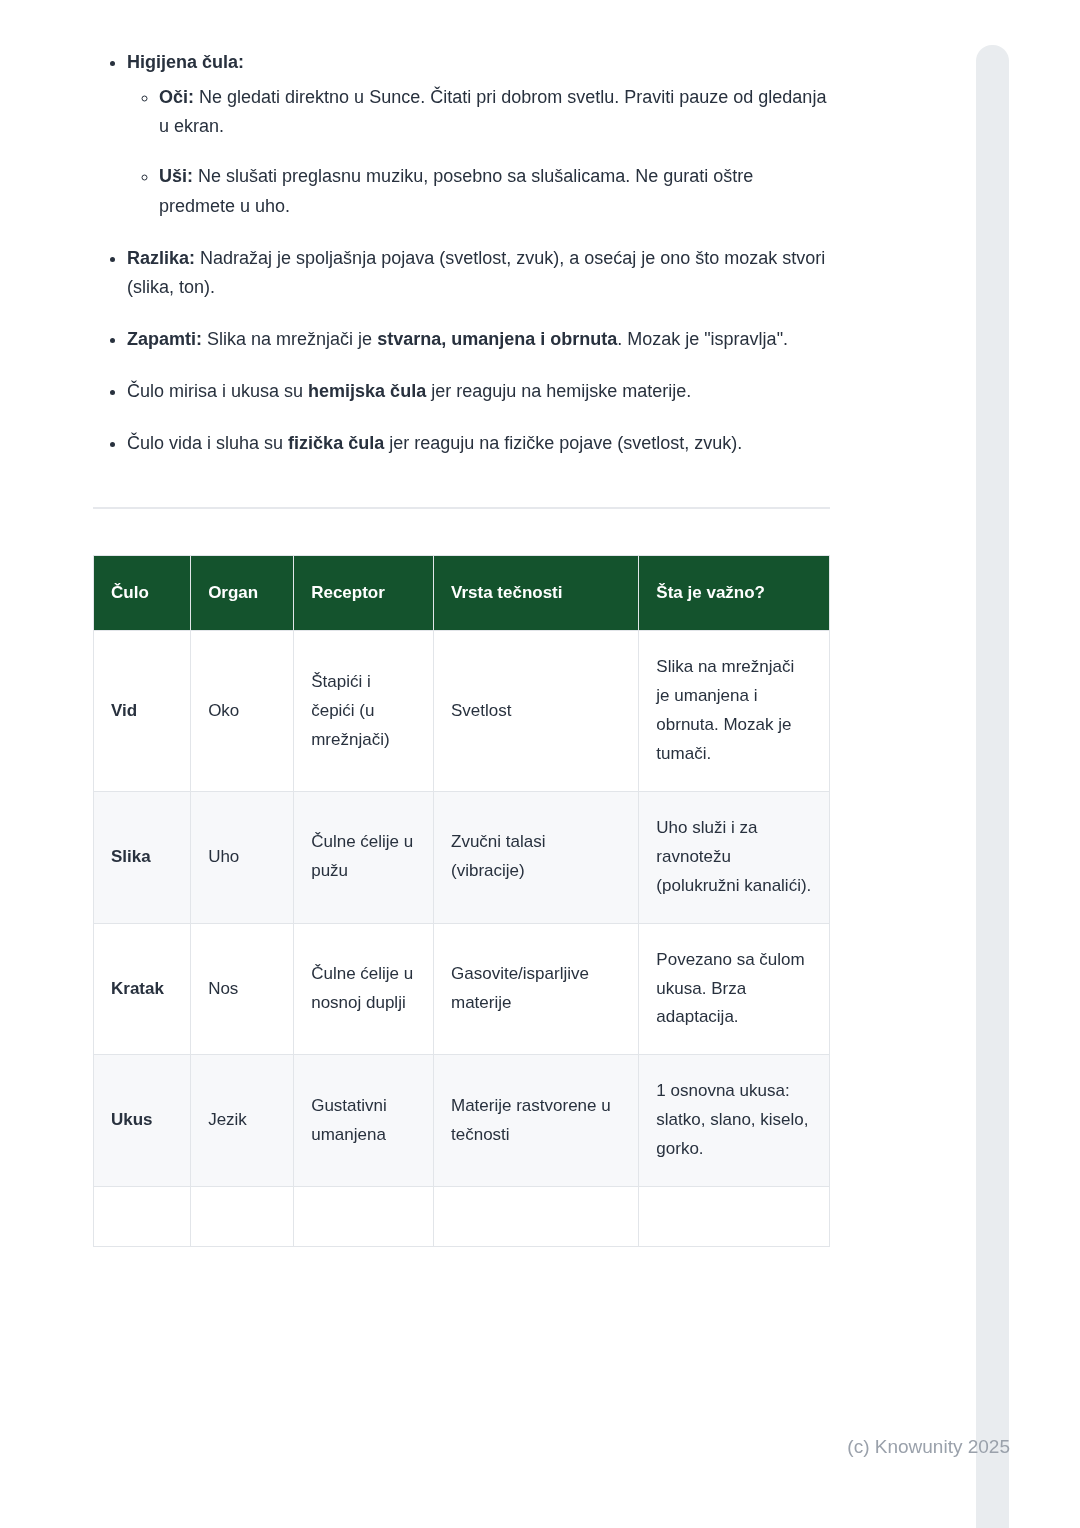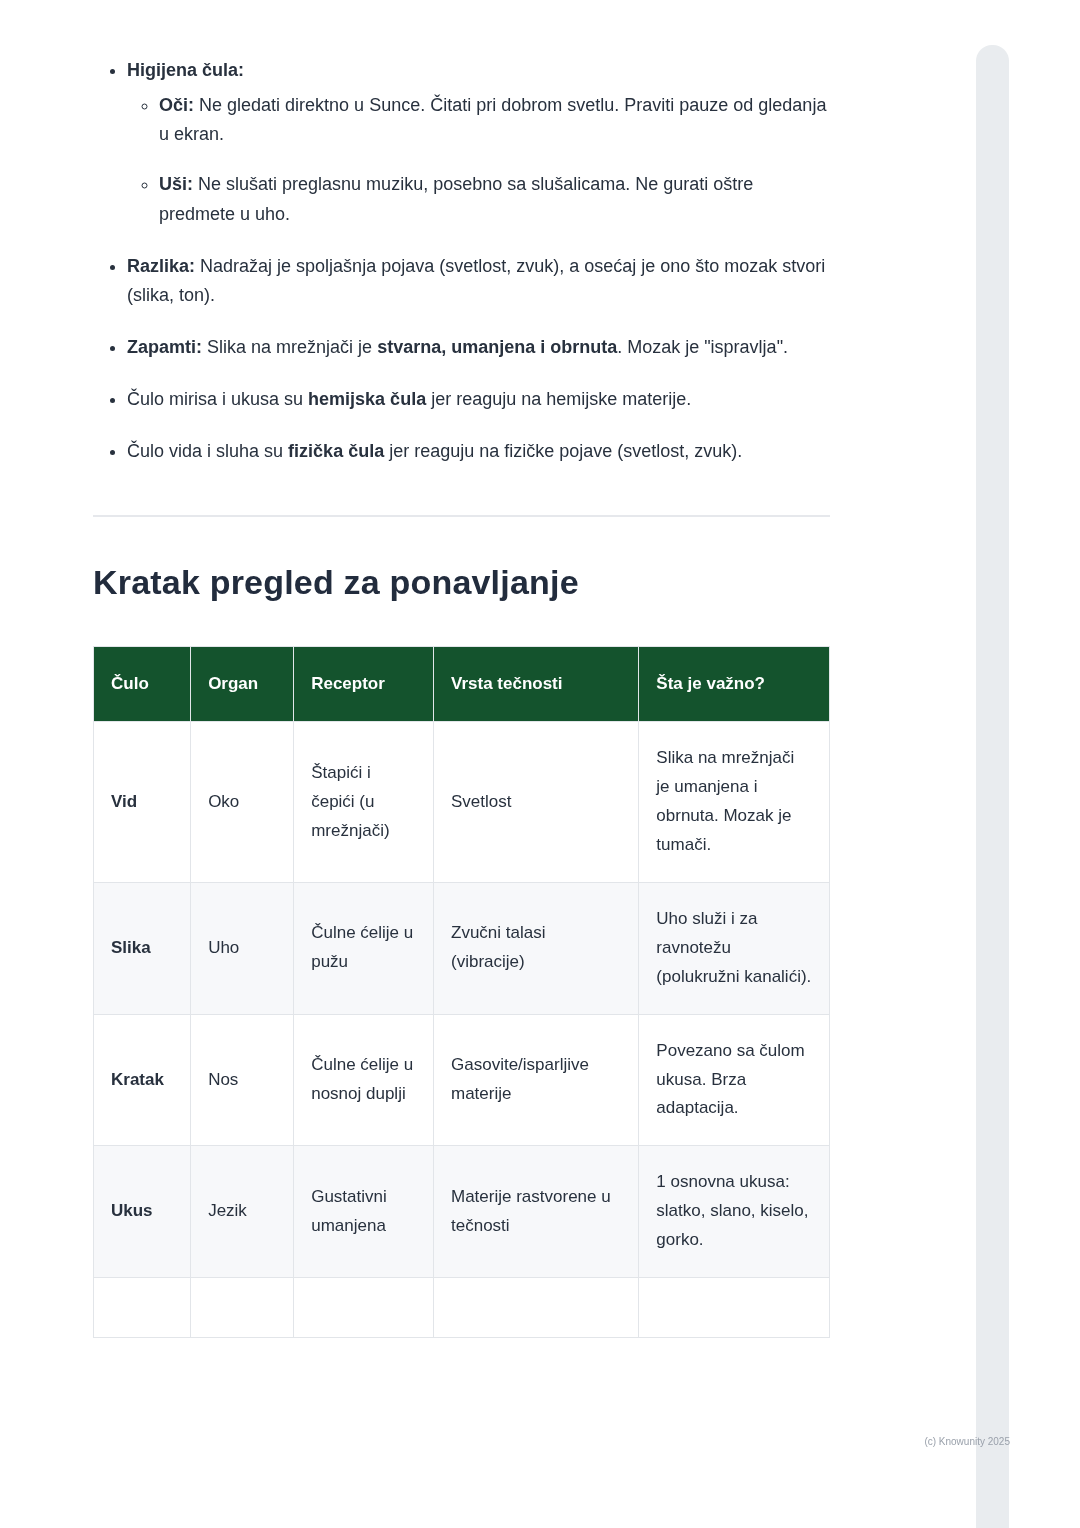--- a/index.html
+++ b/index.html
@@ -11,21 +11,21 @@
   .page {
     position: relative;
     width: 1080px;
     height: 1528px;
     background: #ffffff;
     overflow: hidden;
   }
   .content {
     position: absolute;
     left: 93px;
-    top: 56px;
+    top: 48px;
     width: 737px;
   }
   
   ul.top-list {
     list-style: disc;
     padding-left: 34px;
     font-size: 18px;
     line-height: 1.62;
   }
   ul.top-list > li { margin-bottom: 23px; }
@@ -87,21 +87,21 @@
     width: 33px;
     height: 1483px;
     background: #e9ecef;
     border-radius: 16px 16px 0 0;
   }
   
   .footer-credit {
     position: absolute;
     right: 70px;
     top: 1436px;
-    font-size: 10px;
+    font-size: 19px;
     color: #9aa1ab;
   }
 </style>
 </head>
 <body>
 
 <div class="page">
 
   <div class="content">
 
@@ -135,21 +135,20 @@
       </li>
       <li>
         <span>Čulo vida i sluha su</span>
         <span class="b">fizička čula</span>
         <span>jer reaguju na fizičke pojave (svetlost, zvuk).</span>
       </li>
     </ul>
 
     <div class="divider"></div>
 
-    <h1 class="section-title">Kratak pregled za ponavljanje</h1>
 
     <table class="review-table">
       <colgroup>
         <col class="c1">
           <col class="c2">
           <col class="c3">
           <col class="c4">
           <col class="c5">
       </colgroup>
       <thead>

